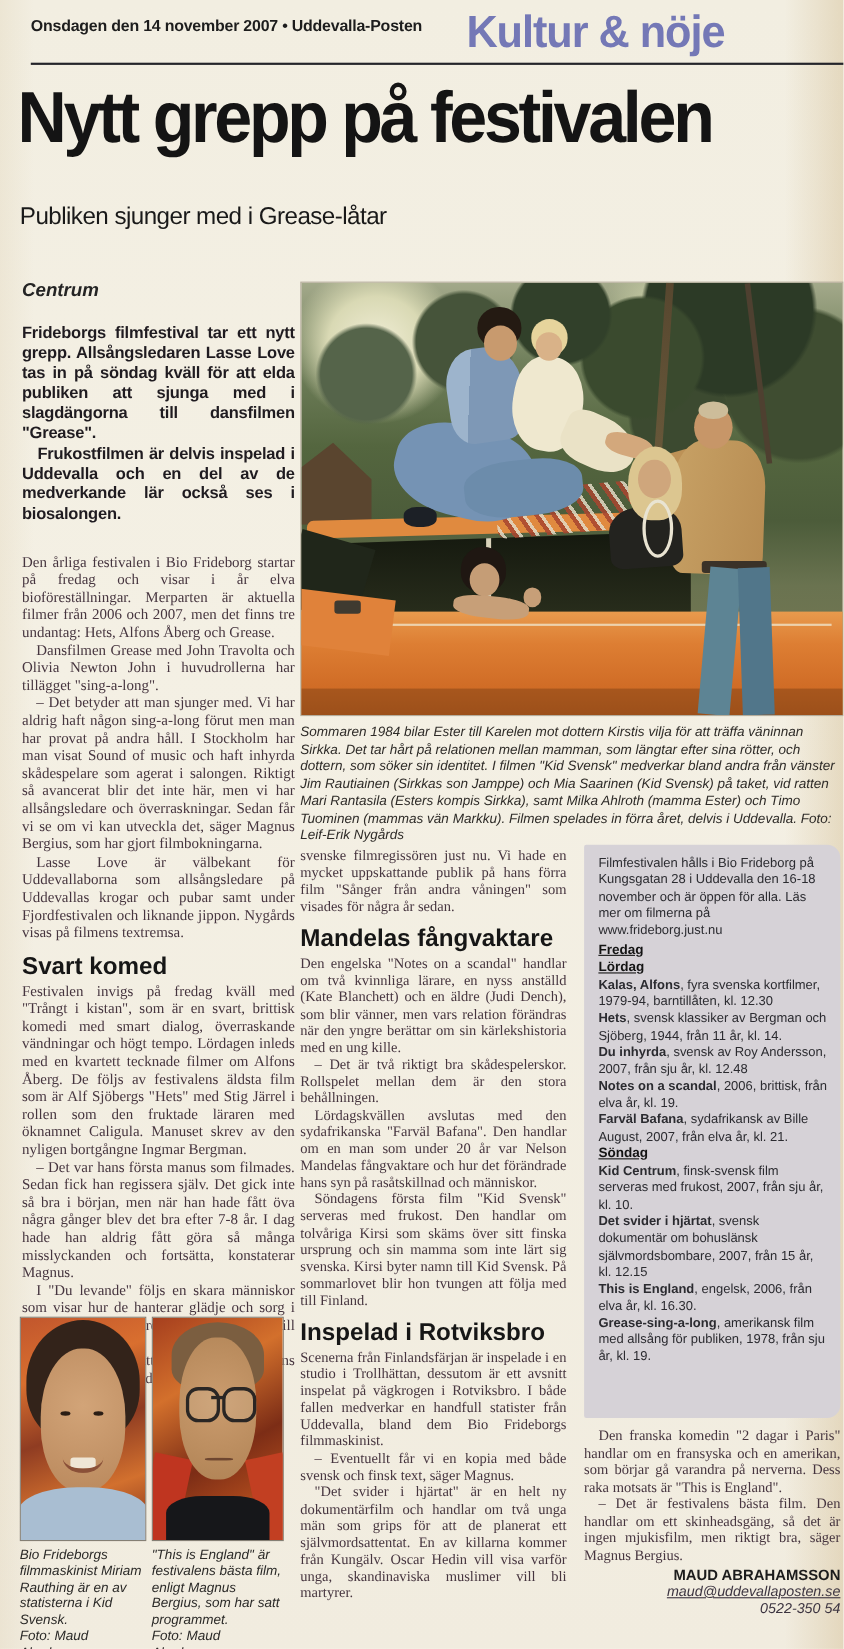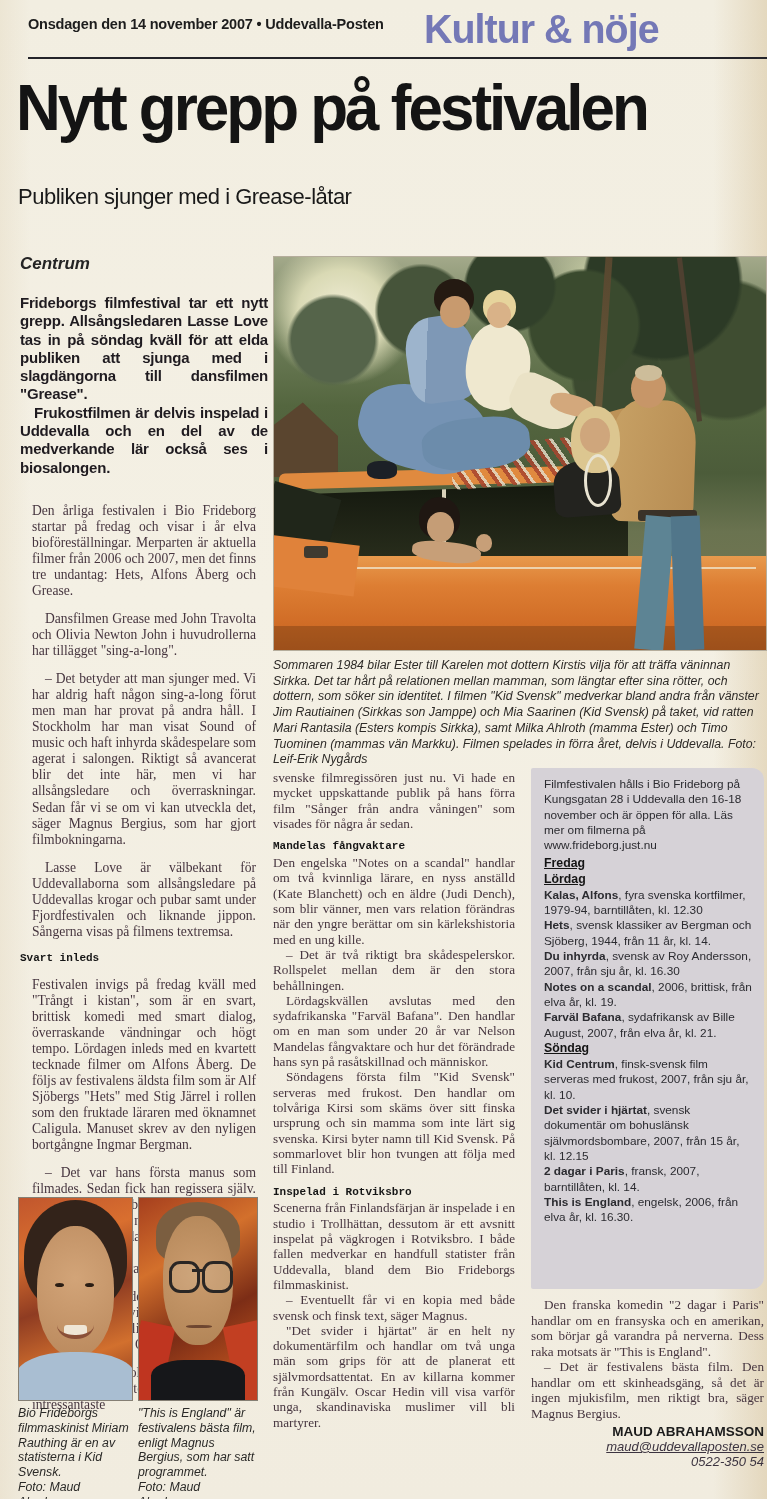--- a/index.html
+++ b/index.html
@@ -15,24 +15,24 @@
   .section-title{position:absolute;left:424px;top:6px;font-size:41px;font-weight:bold;letter-spacing:-1px;color:#7478b6;transform:scaleX(.96);transform-origin:left top;}
   .top-rule{position:absolute;left:28px;top:57px;width:739px;height:2px;background:#24242a;}
   .headline{position:absolute;left:16px;top:70px;width:750px;font-size:62px;font-weight:bold;letter-spacing:-3px;color:#141414;transform:scaleY(1.06);transform-origin:left top;white-space:nowrap;}
   .subheadline{position:absolute;left:18px;top:184px;font-size:22px;font-weight:400;letter-spacing:-.5px;color:#191919;}
   
   .kicker{position:absolute;left:20px;top:254px;font-size:17px;font-weight:bold;font-style:italic;color:#242424;}
   .col1{position:absolute;left:20px;top:294px;width:248px;}
   .lead p{margin:0;font-size:15px;line-height:1.22;font-weight:bold;text-align:justify;color:#1f1b20;letter-spacing:-.2px;}
   .lead p.ind{text-indent:14px;}
   .bodytext{font-family:"Liberation Serif",serif;font-size:13.6px;line-height:1.18;color:#46353f;text-align:justify;}
-  .bodytext p{margin:12px;}
+  .bodytext p{margin:0;}
   .bodytext p.ind{text-indent:13px;}
   .body-start{margin-top:26px;}
-  .sub-heading{font-family:Liberation Mono, monospace;font-size:11px;font-weight:bold;color:#161616;margin:9px 0 2px 0;}
+  .sub-heading{font-family:Liberation Sans, sans-serif;font-size:22px;font-weight:bold;color:#161616;margin:9px 0 2px 0;}
   
   .main-photo{position:absolute;left:273px;top:256px;width:492px;height:393px;border:1px solid #b5ad9c;overflow:hidden;background:linear-gradient(180deg,#a3a98a 0%,#71805c 18%,#54663f 38%,#4c5c3a 55%,#6a7350 70%,#7b7a55 100%);}
   .main-photo div{position:absolute;}
   .ph-sky{left:-6%;top:-10%;width:40%;height:48%;background:radial-gradient(closest-side,#f0edd5 0%,#d9d9b4 45%,rgba(217,217,180,0) 78%);}
   .ph-sky2{left:52%;top:-8%;width:28%;height:26%;background:radial-gradient(closest-side,#cdd2aa 0%,rgba(205,210,170,0) 75%);}
   .ph-foliage{left:0;top:0;width:100%;height:62%;background:
       radial-gradient(circle at 48% 12%,#31402a 0 13%,rgba(0,0,0,0) 14%),
       radial-gradient(circle at 63% 28%,#3a4a2e 0 15%,rgba(0,0,0,0) 16%),
       radial-gradient(circle at 79% 10%,#2c3a26 0 17%,rgba(0,0,0,0) 18%),
       radial-gradient(circle at 92% 38%,#3f4d31 0 14%,rgba(0,0,0,0) 15%),
@@ -143,22 +143,22 @@
   <div class="kicker">Centrum</div>
   <div class="col1">
     <div class="lead">
       <p>Frideborgs filmfestival tar ett nytt grepp. Allsångsledaren Lasse Love tas in på söndag kväll för att elda publiken att sjunga med i slagdängorna till dansfilmen "Grease".</p>
       <p class="ind">Frukostfilmen är delvis inspelad i Uddevalla och en del av de medverkande lär också ses i biosalongen.</p>
     </div>
     <div class="bodytext body-start">
       <p>Den årliga festivalen i Bio Frideborg startar på fredag och visar i år elva bioföreställningar. Merparten är aktuella filmer från 2006 och 2007, men det finns tre undantag: Hets, Alfons Åberg och Grease.</p>
       <p class="ind">Dansfilmen Grease med John Travolta och Olivia Newton John i huvudrollerna har tillägget "sing-a-long".</p>
       <p class="ind">– Det betyder att man sjunger med. Vi har aldrig haft någon sing-a-long förut men man har provat på andra håll. I Stockholm har man visat Sound of music och haft inhyrda skådespelare som agerat i salongen. Riktigt så avancerat blir det inte här, men vi har allsångsledare och överraskningar. Sedan får vi se om vi kan utveckla det, säger Magnus Bergius, som har gjort filmbokningarna.</p>
-      <p class="ind">Lasse Love är välbekant för Uddevallaborna som allsångsledare på Uddevallas krogar och pubar samt under Fjordfestivalen och liknande jippon. Sångerna visas på filmens textremsa.</p>
-      <div class="sub-heading">Svart inleds</div>
+      <p class="ind">Lasse Love är välbekant för Uddevallaborna som allsångsledare på Uddevallas krogar och pubar samt under Fjordfestivalen och liknande jippon. Nygårds visas på filmens textremsa.</p>
+      <div class="sub-heading">Svart komed</div>
       <p>Festivalen invigs på fredag kväll med "Trångt i kistan", som är en svart, brittisk komedi med smart dialog, överraskande vändningar och högt tempo. Lördagen inleds med en kvartett tecknade filmer om Alfons Åberg. De följs av festivalens äldsta film som är Alf Sjöbergs "Hets" med Stig Järrel i rollen som den fruktade läraren med öknamnet Caligula. Manuset skrev av den nyligen bortgångne Ingmar Bergman.</p>
       <p class="ind">– Det var hans första manus som filmades. Sedan fick han regissera själv. Det gick inte så bra i början, men när han hade fått öva några gånger blev det bra efter 7-8 år. I dag hade han aldrig fått göra så många misslyckanden och fortsätta, konstaterar Magnus.</p>
       <p class="ind">I "Du levande" följs en skara människor som visar hur de hanterar glädje och sorg i livet. Filmen var årets svenska bidrag till Oscarsgalan.</p>
       <p class="ind">– Det är roligt att visa Roy Anderssons senaste film. Han är den intressantaste</p>
     </div>
   </div>
 
   <div class="main-photo">
     <div class="ph-sky"></div>
     <div class="ph-sky2"></div>
@@ -220,28 +220,28 @@
     </div>
   </div>
 
   <div class="sidebar">
     <div class="sidebar-body">
       <div class="sidebar-intro">Filmfestivalen hålls i Bio Frideborg på Kungsgatan 28 i Uddevalla den 16-18 november och är öppen för alla. Läs mer om filmerna på www.frideborg.just.nu</div>
       <div class="day-label">Fredag</div>
       <div class="day-label">Lördag</div>
       <div class="film"><span class="ft">Kalas, Alfons</span><span>, fyra svenska kortfilmer, 1979-94, barntillåten, kl. 12.30</span></div>
       <div class="film"><span class="ft">Hets</span><span>, svensk klassiker av Bergman och Sjöberg, 1944, från 11 år, kl. 14.</span></div>
-      <div class="film"><span class="ft">Du inhyrda</span><span>, svensk av Roy Andersson, 2007, från sju år, kl. 16.30</span></div>
+      <div class="film"><span class="ft">Du inhyrda</span><span>, svensk av Roy Andersson, 2007, från sju år, kl. 12.48</span></div>
       <div class="film"><span class="ft">Notes on a scandal</span><span>, 2006, brittisk, från elva år, kl. 19.</span></div>
       <div class="film"><span class="ft">Farväl Bafana</span><span>, sydafrikansk av Bille August, 2007, från elva år, kl. 21.</span></div>
       <div class="day-label">Söndag</div>
       <div class="film"><span class="ft">Kid Centrum</span><span>, finsk-svensk film serveras med frukost, 2007, från sju år, kl. 10.</span></div>
       <div class="film"><span class="ft">Det svider i hjärtat</span><span>, svensk dokumentär om bohuslänsk självmordsbombare, 2007, från 15 år, kl. 12.15</span></div>
-      <div class="film"><span class="ft">2 dagar i Paris</span><span>, fransk, 2007, barntillåten, kl. 14.</span></div>
       <div class="film"><span class="ft">This is England</span><span>, engelsk, 2006, från elva år, kl. 16.30.</span></div>
+      <div class="film"><span class="ft">Grease-sing-a-long</span><span>, amerikansk film med allsång för publiken, 1978, från sju år, kl. 19.</span></div>
     </div>
   </div>
 
   <div class="col3">
     <p class="ind">Den franska komedin "2 dagar i Paris" handlar om en fransyska och en amerikan, som börjar gå varandra på nerverna. Dess raka motsats är "This is England".</p>
     <p class="ind">– Det är festivalens bästa film. Den handlar om ett skinheadsgäng, så det är ingen mjukisfilm, men riktigt bra, säger Magnus Bergius.</p>
   </div>
 
   <div class="byline">
     <div class="name">MAUD ABRAHAMSSON</div>

